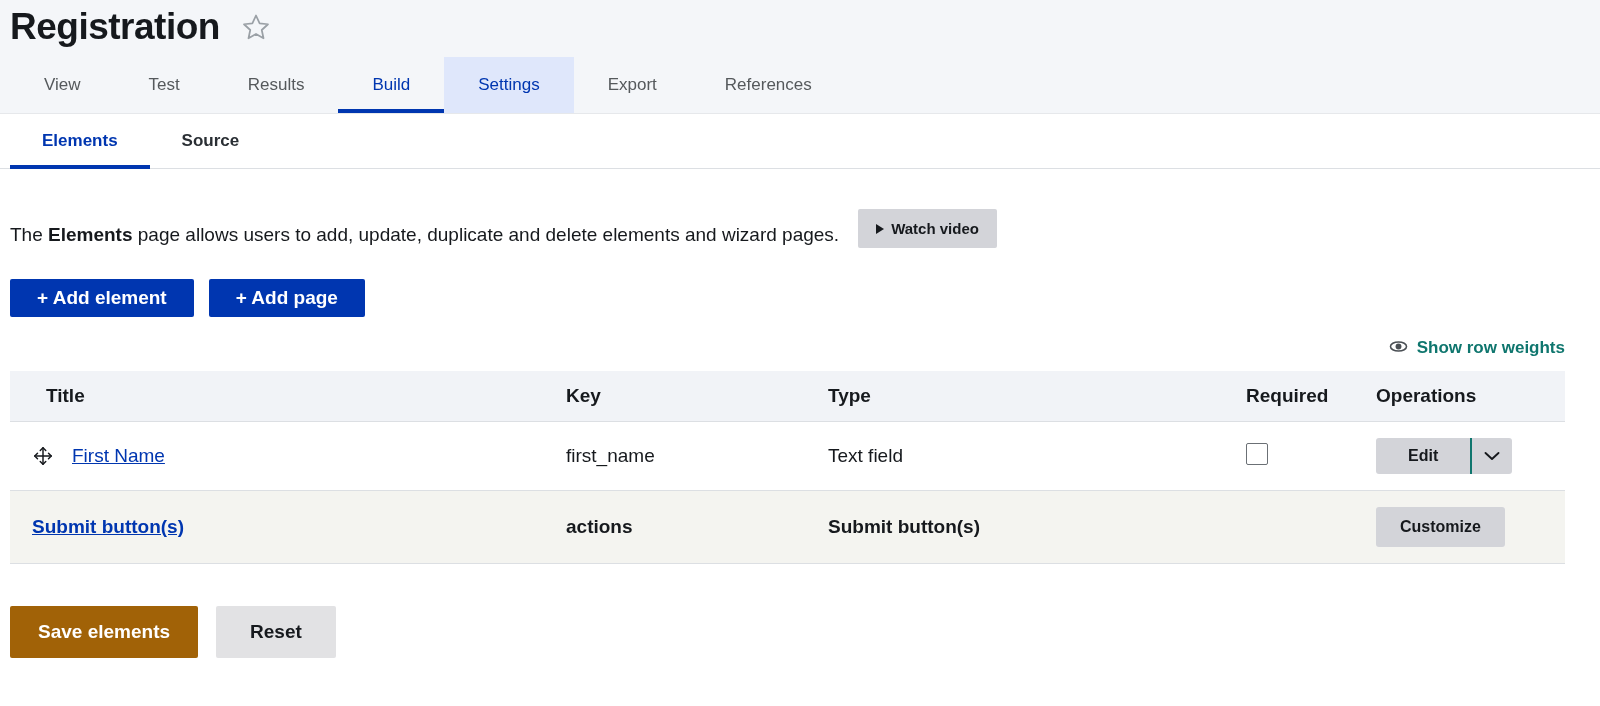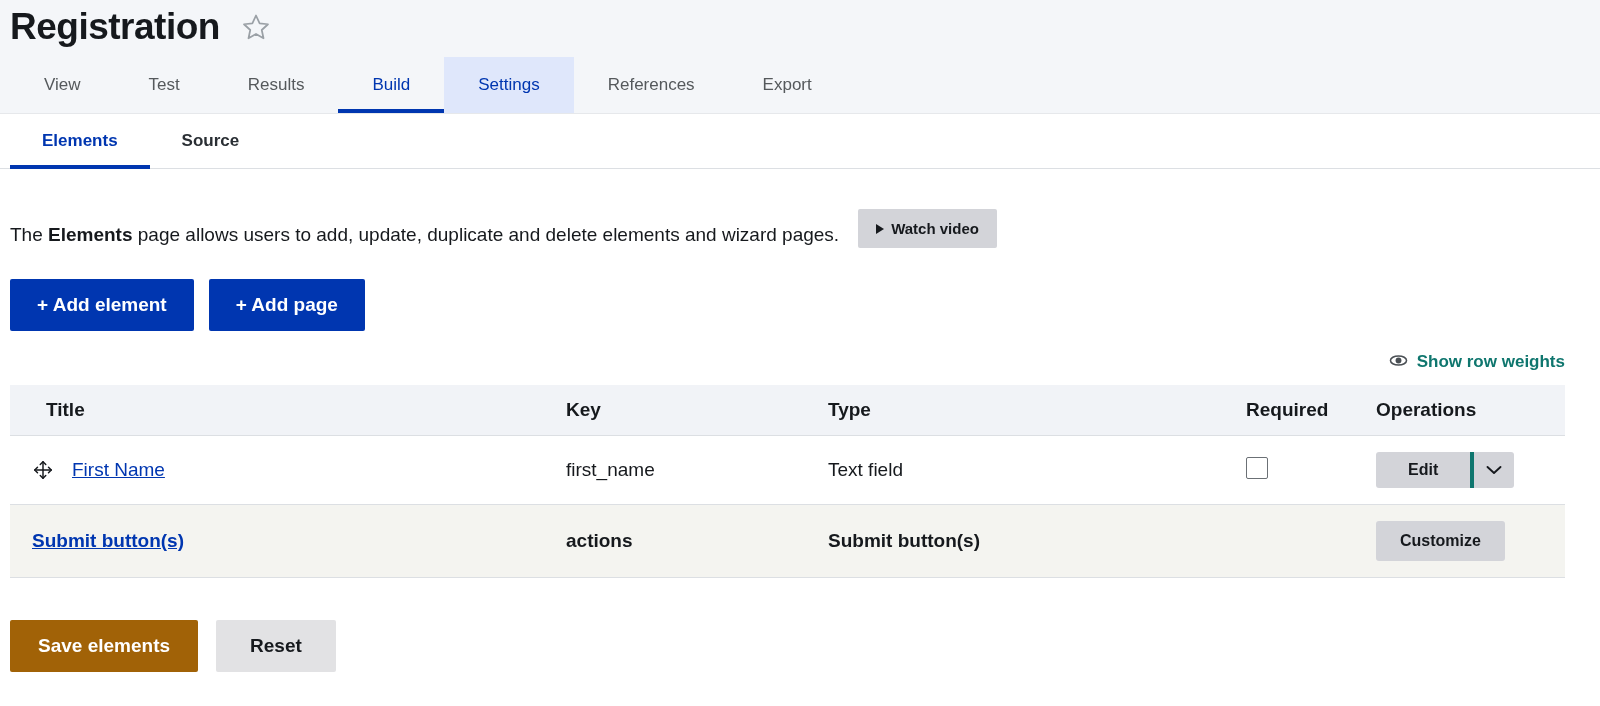--- a/index.html
+++ b/index.html
@@ -145,21 +145,21 @@
     display: flex;
     gap: 15px;
     margin-top: 31px;
   }
   .btn-blue {
     background: #0036b0;
     color: #ffffff;
     font-size: 19px;
     font-weight: bold;
     border-radius: 2px;
-    padding: 15px 27px;
+    padding: 8px 27px;
     text-align: right;
   }
 
   .row-weights-row {
     display: flex;
     justify-content: flex-end;
     margin-top: 21px;
     padding-right: 0;
   }
   .row-weights {
@@ -246,21 +246,21 @@
     border-radius: 3px;
     overflow: hidden;
   }
   .split-main {
     background: #d3d4d9;
     color: #16191d;
     font-size: 16px;
     font-weight: bold;
     padding: 9px 32px;
     border: none;
-    border-right: 4px solid #0f766e;
+    border-right: 2px solid #0f766e;
     cursor: pointer;
     font-family: inherit;
   }
   .split-toggle {
     background: #d3d4d9;
     border: none;
     padding: 0 12px;
     cursor: pointer;
     display: flex;
     align-items: center;
@@ -330,24 +330,24 @@
   <div class="ptab">
       <span>Results</span>
     </div>
   <div class="ptab active">
       <span>Build</span>
     </div>
   <div class="ptab hovered">
       <span>Settings</span>
     </div>
   <div class="ptab">
+      <span>Export</span>
+    </div>
+  <div class="ptab">
       <span>References</span>
-    </div>
-  <div class="ptab">
-      <span>Export</span>
     </div>
 </div>
 
 <div class="secondary-tabs">
   <div class="stab active">
       <span>Elements</span>
     </div>
   <div class="stab">
       <span>Source</span>
     </div>

